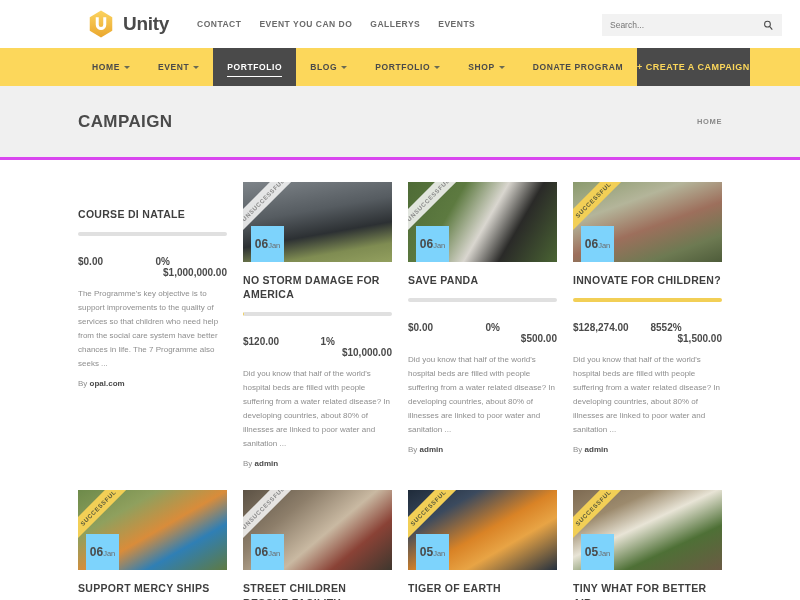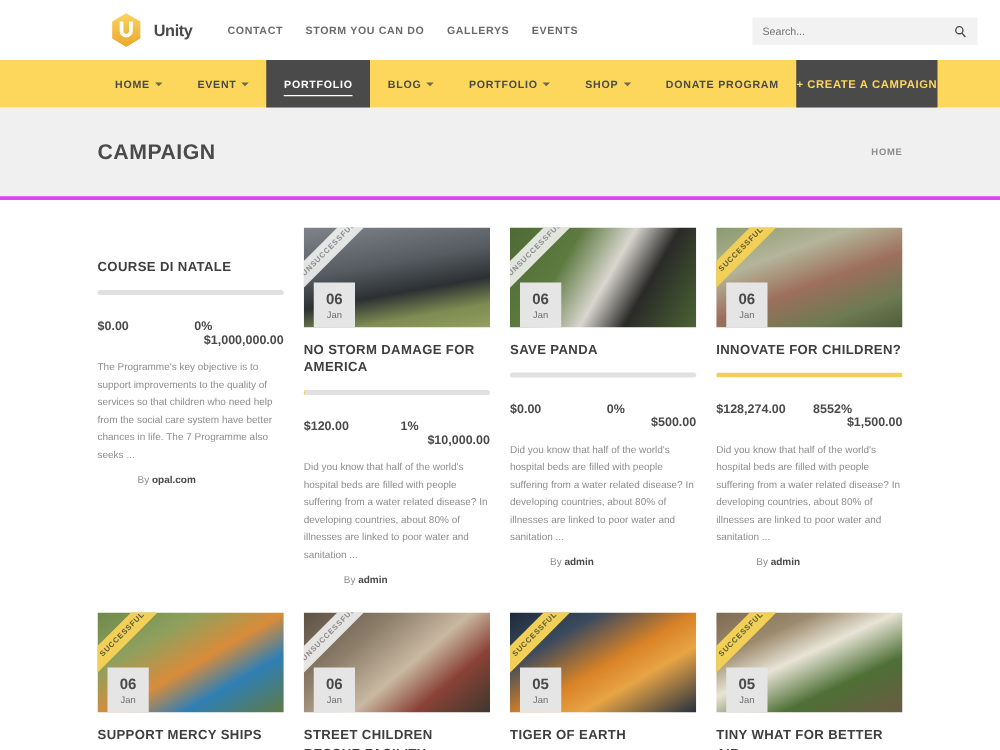--- a/index.html
+++ b/index.html
@@ -16,21 +16,21 @@
     height: 48px;
     background: #ffffff;
     display: flex;
     align-items: center;
     padding: 0 18px 0 86px;
     position: relative;
   }
   .logo-wrap { display: flex; align-items: center; gap: 7px; }
   .logo-mark { width: 30px; height: 30px; display: block; }
   .logo-text {
-    font-size: 13px; font-weight: bold; color: #4a4a4a;
+    font-size: 19px; font-weight: bold; color: #4a4a4a;
     letter-spacing: -0.3px;
   }
   .top-nav { display: flex; gap: 18px; margin-left: 28px; }
   .top-nav a {
     font-size: 8.5px; font-weight: bold; color: #6b6b6b;
     letter-spacing: 0.5px; text-decoration: none; white-space: nowrap;
   }
   .search-box {
     position: absolute; right: 18px; top: 14px;
     width: 180px; height: 22px;
@@ -123,22 +123,22 @@
     transform: rotate(-45deg);
     display: flex; align-items: center; justify-content: center;
     font-size: 6px; font-weight: bold; letter-spacing: 0.7px;
     z-index: 3;
   }
   .ribbon.successful { background: #f2cf56; color: #5a5a3a; }
   .ribbon.unsuccessful { background: rgba(245,245,245,0.88); color: #8a8a8a; }
   .datebadge {
     position: absolute; left: 8px; bottom: 0;
     width: 33px; height: 36px;
-    background: #e5e5e5; z-index: 4;
-    display: flex; flex-direction: column;
+    background: #7dd3fc; z-index: 4;
+    display: flex; flex-direction: row;
     align-items: center; justify-content: center;
     line-height: 1;
   }
   .datebadge .d { font-size: 12px; font-weight: bold; color: #4a4a4a; }
   .datebadge .m { font-size: 7.5px; color: #6b6b6b; margin-top: 3px; }
 
   
   .card-title {
     font-size: 10.5px; font-weight: bold; color: #3f3f3f;
     letter-spacing: 0.3px; line-height: 1.35;
@@ -156,21 +156,21 @@
     position: relative; height: 22px;
   }
   .figs .raised { position: absolute; left: 0; top: 0; }
   .figs .pct { position: absolute; left: 52%; top: 0; }
   .figs .goal { position: absolute; right: 0; top: 11px; }
   .desc {
     margin-top: 9px;
     font-size: 8px; color: #8e8e8e; line-height: 1.75;
   }
   .byline {
-    margin-top: 8px; font-size: 8px; color: #8e8e8e; margin-left: 32px;
+    margin-top: 8px; font-size: 8px; color: #8e8e8e;
   }
   .byline b { color: #4a4a4a; }
 
   .row2 { margin-top: 22px; }
   .col1-offset { padding-top: 14px; }
 </style>
 </head>
 <body>
 
 <div class="topbar">
@@ -183,21 +183,21 @@
         </linearGradient>
       </defs>
       <path d="M20 2 L35 11 L35 29 L20 38 L5 29 L5 11 Z" fill="url(#lg)"></path>
       <path d="M13 11 L13 21 a7 7 0 0 0 14 0 L27 11 L23 11 L23 21 a3 3 0 0 1 -6 0 L17 11 Z" fill="#ffffff"></path>
     </svg>
     <span class="logo-text">Unity</span>
   </div>
 
   <nav class="top-nav">
     <a href="#">CONTACT</a>
-    <a href="#">STORM YOU CAN DO</a>
+    <a href="#">EVENT YOU CAN DO</a>
     <a href="#">GALLERYS</a>
     <a href="#">EVENTS</a>
   </nav>
 
   <div class="search-box">
     <input type="text" placeholder="Search..." style="">
     <svg class="search-icon" viewBox="0 0 16 16">
       <circle cx="6.5" cy="6" r="4.2" fill="none" stroke="#4a4a4a" stroke-width="1.5"></circle>
       <line x1="9.6" y1="9.4" x2="13.5" y2="14" stroke="#4a4a4a" stroke-width="1.6"></line>
     </svg>

